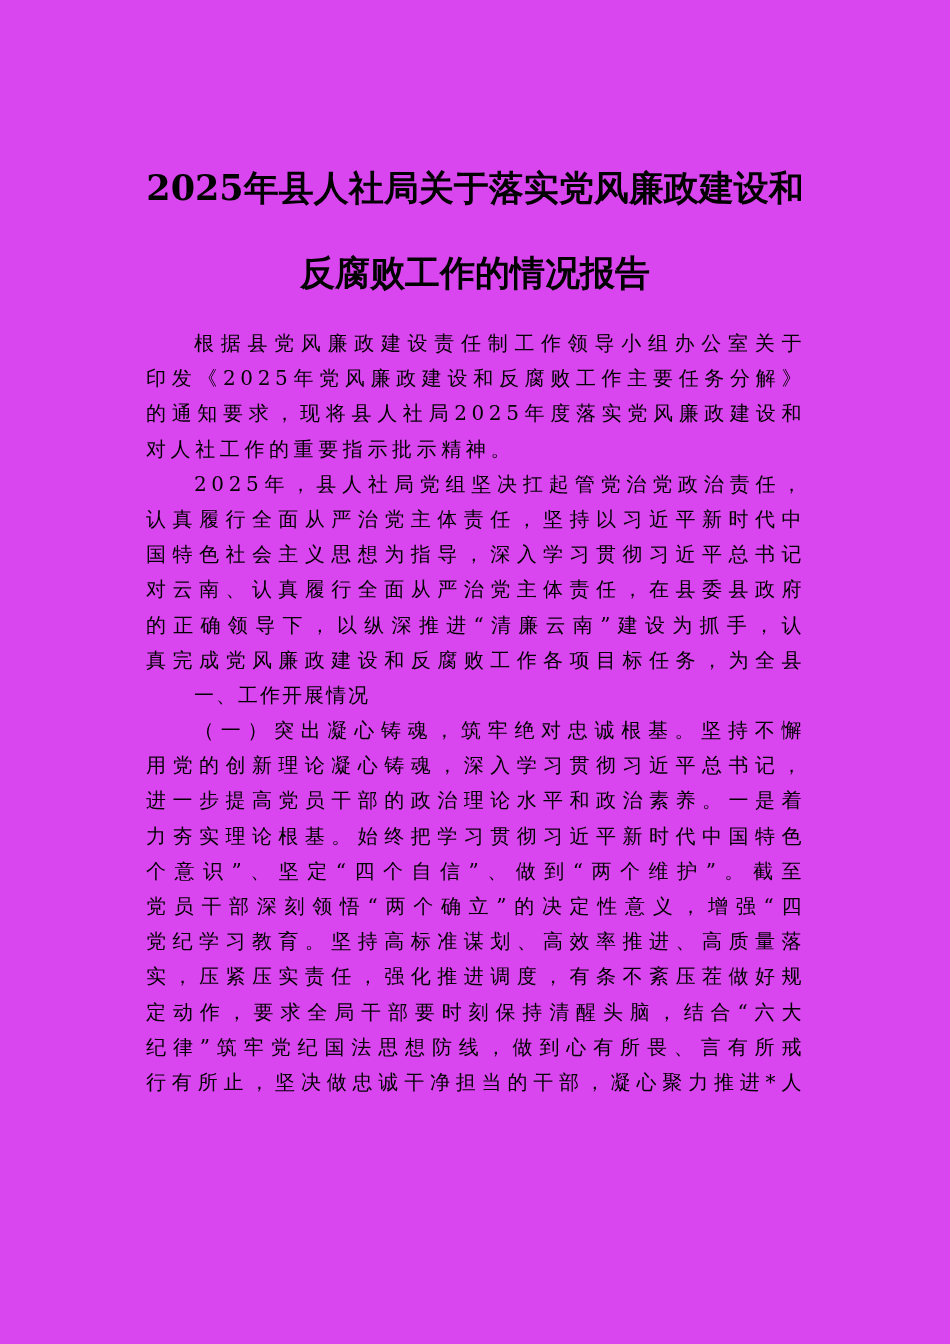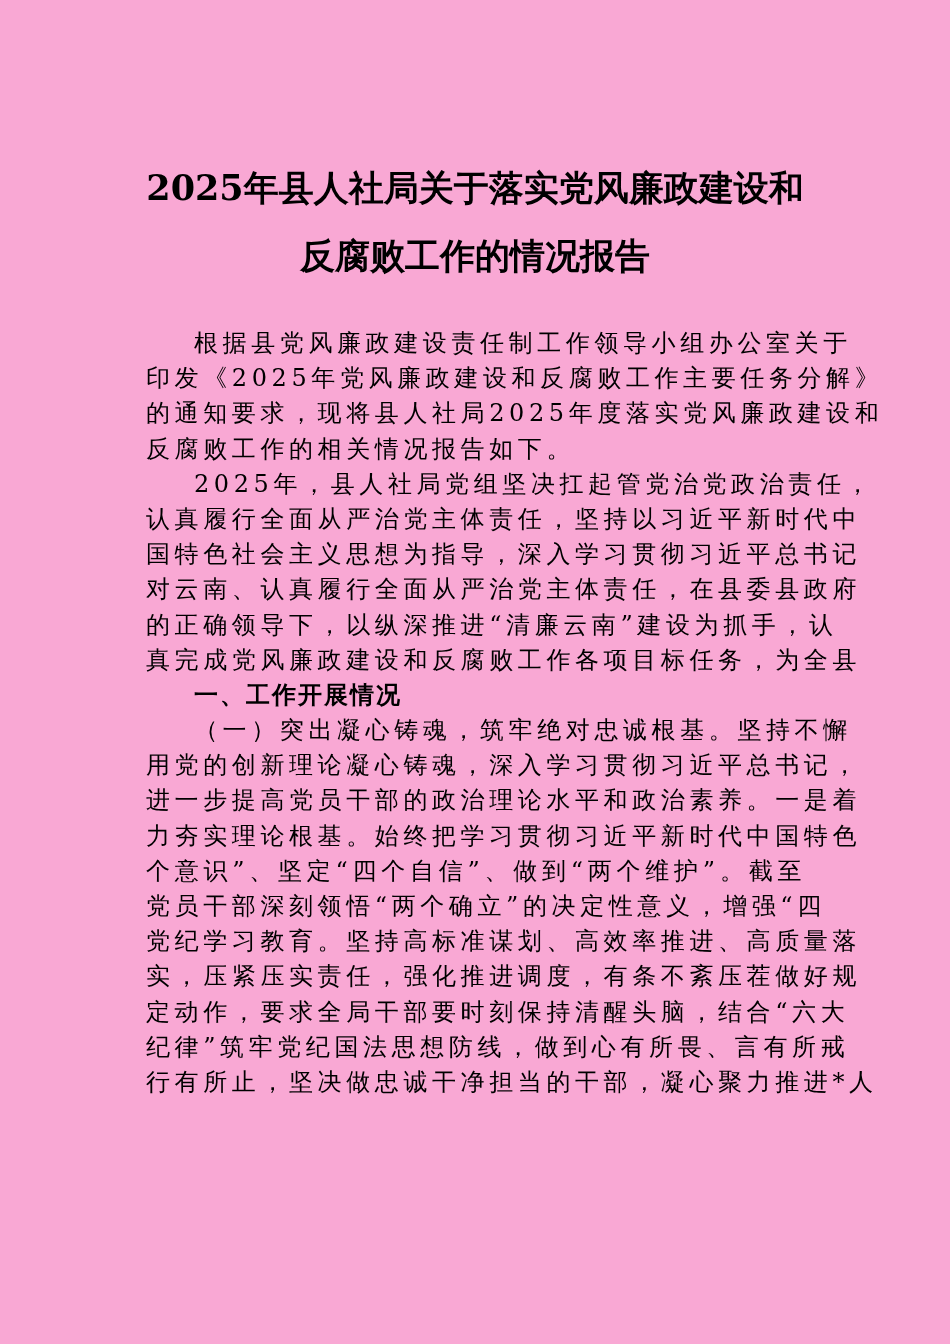--- a/index.html
+++ b/index.html
@@ -14,76 +14,76 @@
       overflow: hidden;
       color: #000000;
       font-family: "DejaVu Serif", "Liberation Serif", serif;
     }
     .page {
       position: absolute;
       left: 0;
       top: 0;
       width: 950px;
       height: 1344px;
-      background: #f9a8d4;
+      background: #d946ef;
     }
     .title {
       position: absolute;
       left: 140px;
       width: 670px;
       text-align: center;
       font-family: "DejaVu Serif", "Liberation Serif", serif;
       font-weight: bold;
       font-size: 35px;
       letter-spacing: 0px;
       white-space: nowrap;
     }
     .title-1 { top: 165px; }
-    .title-2 { top: 233px; }
+    .title-2 { top: 250px; }
     .body {
       position: absolute;
       left: 146px;
       top: 326px;
       width: 660px;
     }
     .line {
       height: 35.2px;
       line-height: 35.2px;
-      font-size: 24px;
+      font-size: 20px;
       white-space: nowrap;
       letter-spacing: 4.6px;
       font-family: "DejaVu Serif", "Liberation Serif", serif;
       text-align: justify;
       text-align-last: justify;
     }
     .line.indent { padding-left: 48px; }
     .line.last { text-align-last: left; }
     .line.heading {
       font-family: "DejaVu Sans", "Liberation Sans", sans-serif;
-      font-weight: bold;
+      font-weight: normal;
       padding-left: 48px;
       text-align-last: left;
       letter-spacing: 2px;
     }
     .line .sub {
       font-weight: normal;
     }
   </style>
 </head>
 <body>
 
 <div class="page">
   <div class="title title-1">2025年县人社局关于落实党风廉政建设和</div>
   <div class="title title-2">反腐败工作的情况报告</div>
 
   <div class="body">
     <div class="line indent">根据县党风廉政建设责任制工作领导小组办公室关于</div>
     <div class="line">印发《2025年党风廉政建设和反腐败工作主要任务分解》</div>
     <div class="line">的通知要求，现将县人社局2025年度落实党风廉政建设和</div>
-    <div class="line last">反腐败工作的相关情况报告如下。</div>
+    <div class="line last">对人社工作的重要指示批示精神。</div>
 
     <div class="line indent">2025年，县人社局党组坚决扛起管党治党政治责任，</div>
     <div class="line">认真履行全面从严治党主体责任，坚持以习近平新时代中</div>
     <div class="line">国特色社会主义思想为指导，深入学习贯彻习近平总书记</div>
     <div class="line">对云南、认真履行全面从严治党主体责任，在县委县政府</div>
     <div class="line">的正确领导下，以纵深推进“清廉云南”建设为抓手，认</div>
     <div class="line">真完成党风廉政建设和反腐败工作各项目标任务，为全县</div>
 
     <div class="line heading">一、工作开展情况</div>
 

